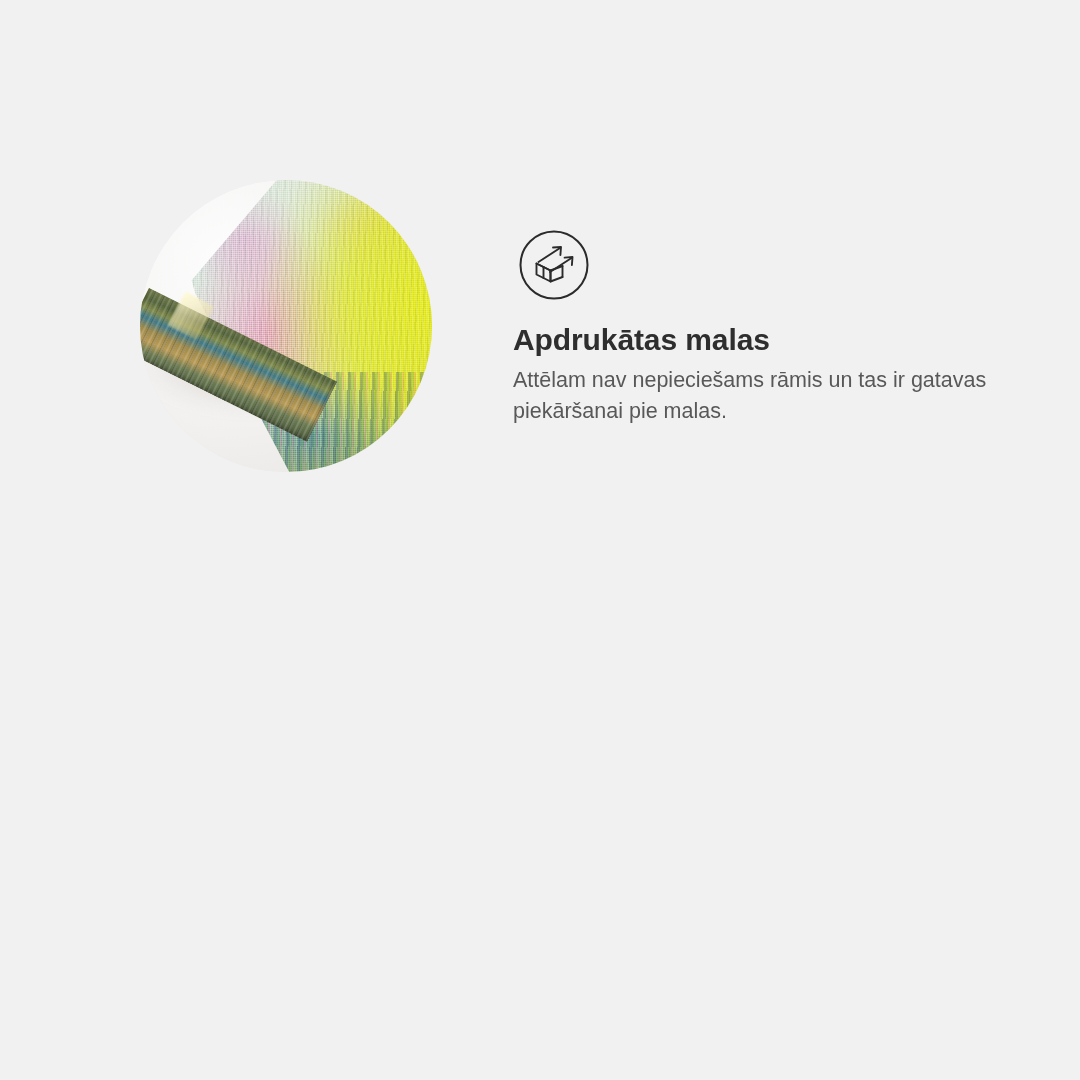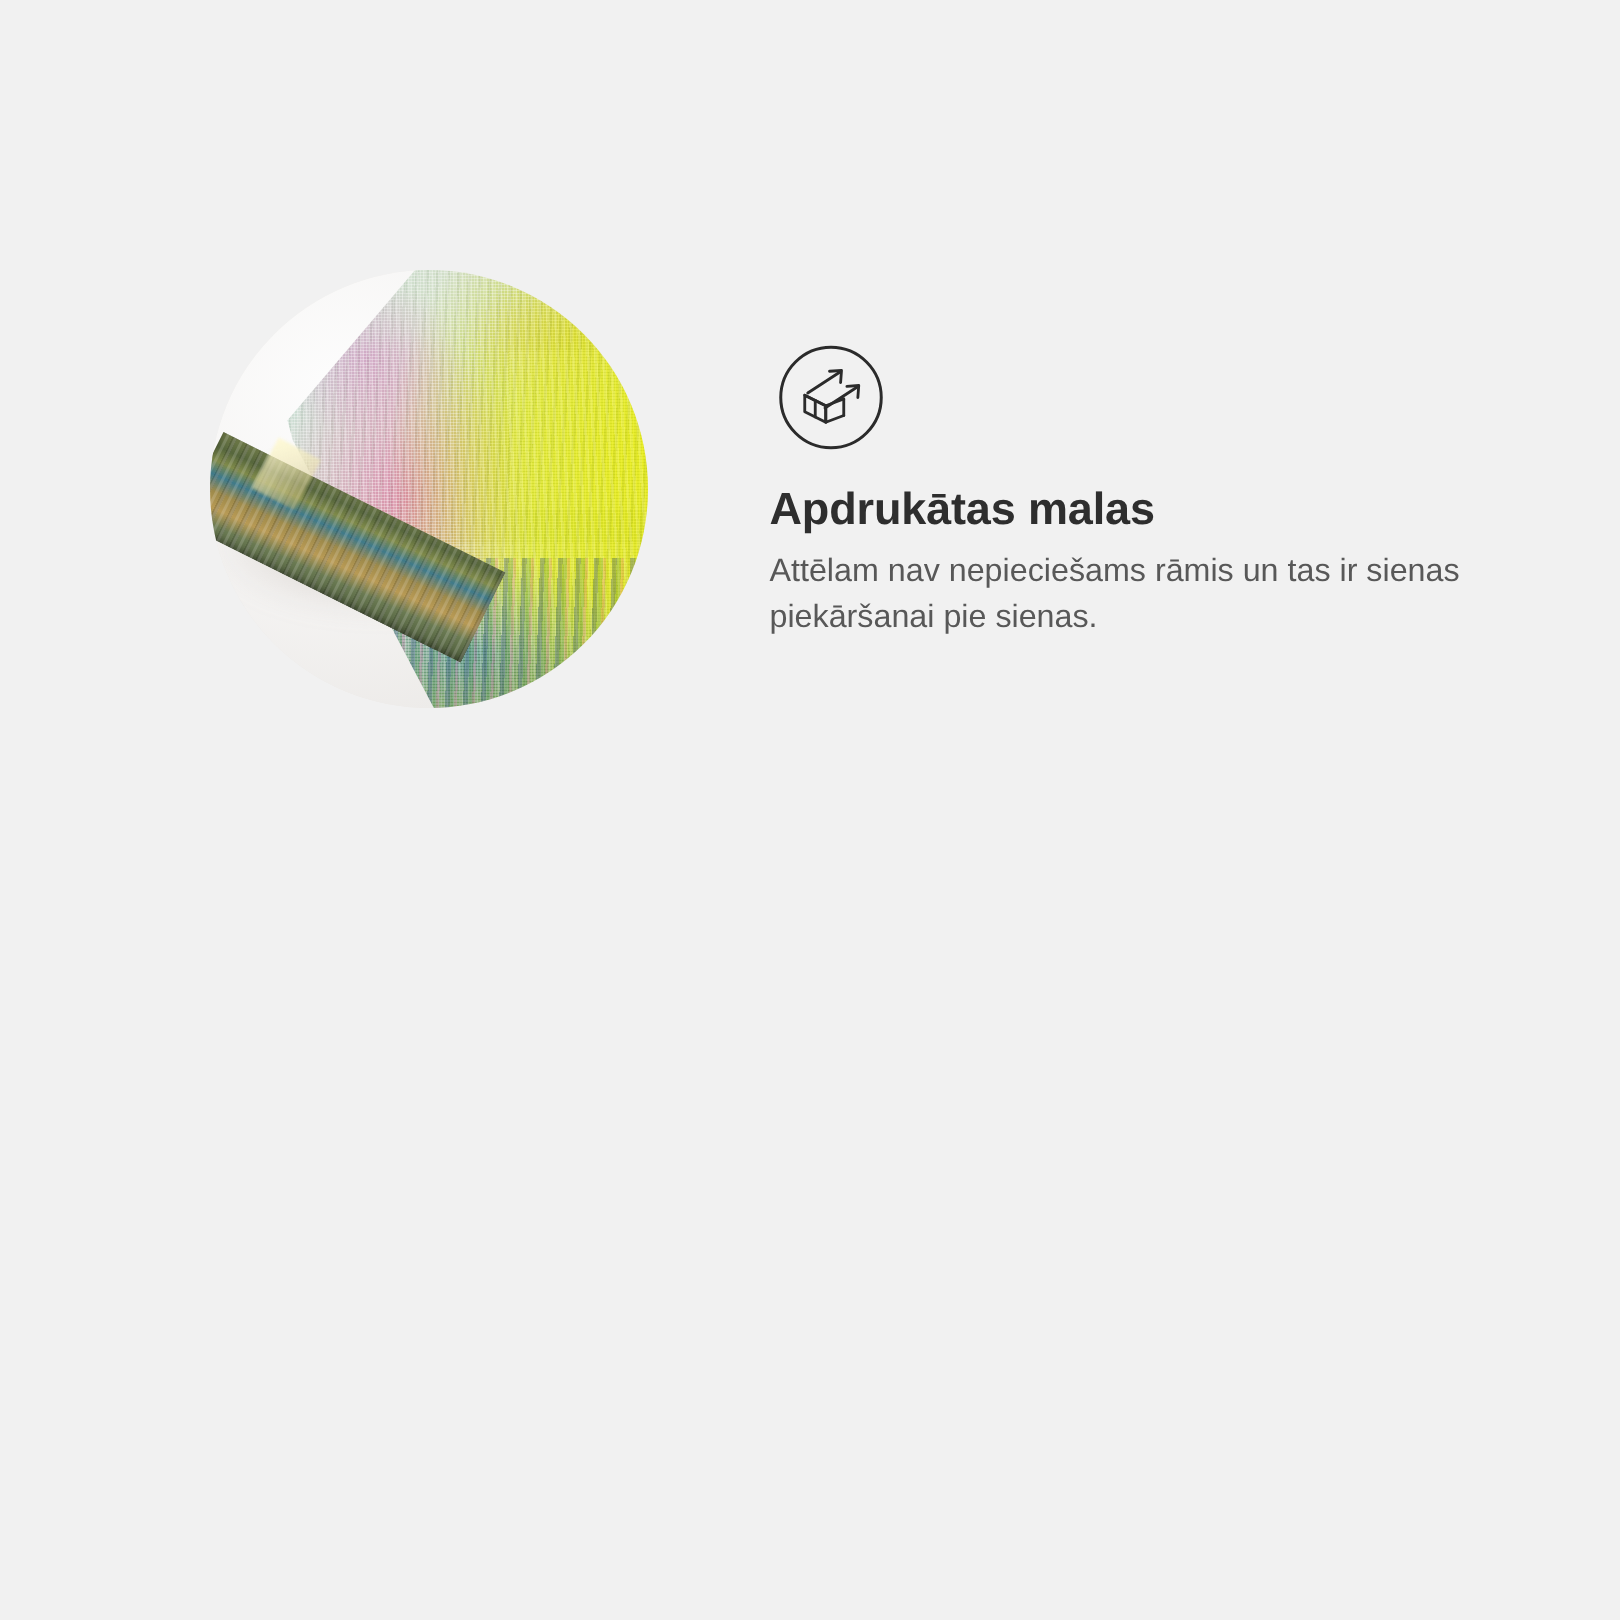--- a/index.html
+++ b/index.html
@@ -229,21 +229,21 @@
             <path d="M26.5 39.0 L26.5 50.0"></path>
             <path d="M45.5 38.0 L45.5 49.0"></path>
             <path d="M21.5 34.0 L43.0 20.0"></path>
             <path d="M36.0 19.5 L44.0 19.0 L43.4 27.0"></path>
             <path d="M33.0 44.0 L54.5 30.0"></path>
             <path d="M47.6 29.6 L55.5 29.0 L54.9 37.0"></path>
           </g>
         </svg>
       </span>
       <h2 class="feature-title">Apdrukātas malas</h2>
-      <p class="feature-body">Attēlam nav nepieciešams rāmis un tas ir sienas piekāršanai pie sienas.</p>
+      <p class="feature-body">Attēlam nav nepieciešams rāmis un tas ir gatavas piekāršanai pie malas.</p>
     </div>
   </section>
 
   <section class="feature feature-2">
 
     
 
     
   </section>
 

